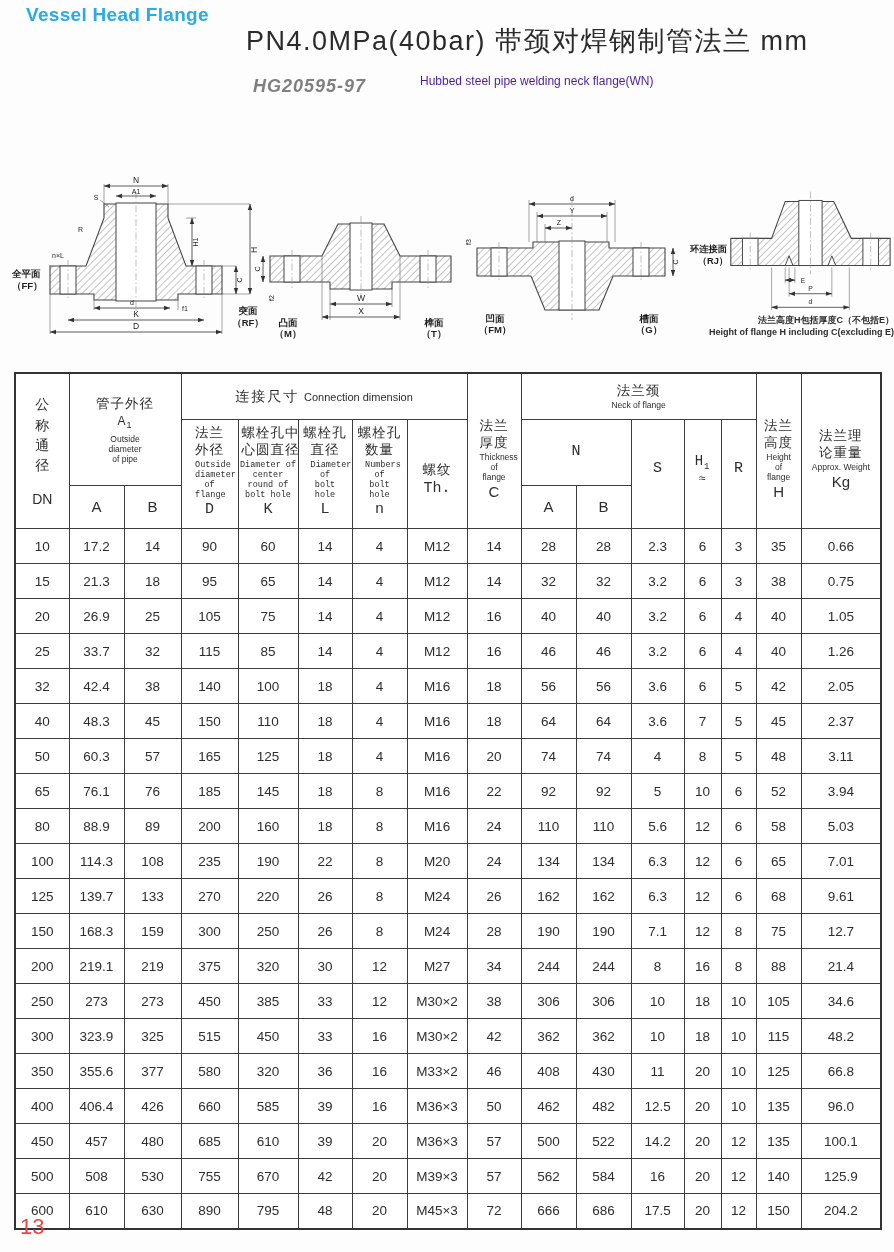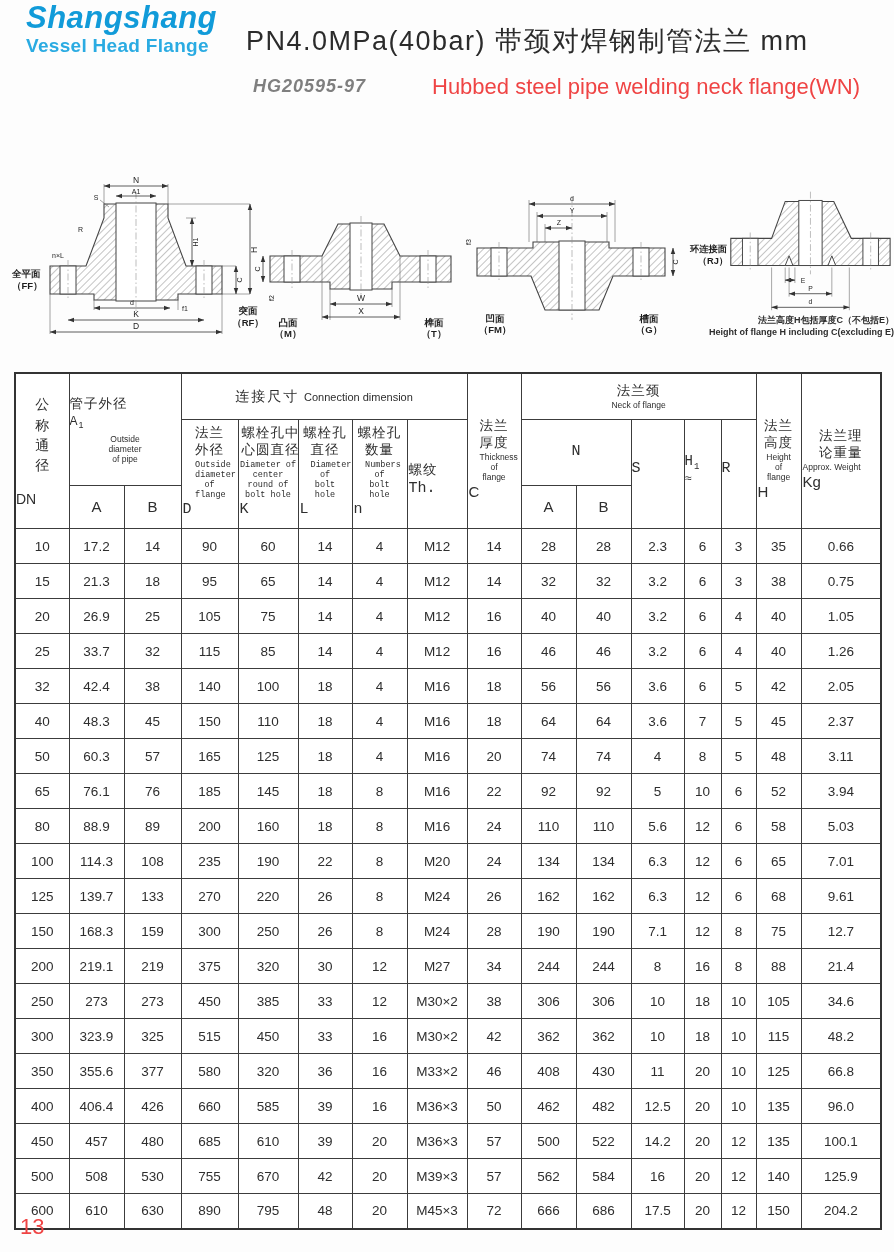--- a/index.html
+++ b/index.html
@@ -8,21 +8,21 @@
     font-family:"Liberation Sans","DejaVu Sans",sans-serif;color:#222;
     -webkit-font-smoothing:antialiased;
   }
   .abs{position:absolute;}
   
   .logo{left:26px;top:2px;line-height:1;}
   .logo-name{font-size:31px;font-weight:bold;font-style:italic;color:#119bd9;letter-spacing:0.5px;}
   .logo-tag{font-size:19px;font-weight:600;color:#2aabe2;margin-top:3px;letter-spacing:0.3px;}
   .title{left:246px;top:23px;font-size:27px;color:#2b2b2b;letter-spacing:1.5px;white-space:nowrap;}
   .standard{left:253px;top:76px;font-size:18px;font-style:italic;font-weight:bold;color:#7f7f7f;letter-spacing:1px;}
-  .subtitle{left:432px;top:74px;font-size:22px;color:#ef4444;}
+  .subtitle{left:420px;top:74px;font-size:12px;color:#4c1d95;}
   
   .diagrams{left:0;top:168px;width:894px;height:204px;}
   .diagrams svg{position:absolute;overflow:visible;}
   .dwg-caption{position:absolute;left:690px;top:146px;width:204px;text-align:right;
     font-size:9px;font-weight:bold;color:#2d2d2d;line-height:1.35;}
   svg text{font-size:8.5px;fill:#1e1e1e;font-family:"Liberation Sans","DejaVu Sans",sans-serif;}
   svg text.face{font-size:9.5px;font-weight:bold;}
   svg text.sm{font-size:7px;}
   .solid{fill:url(#hat);stroke:#454545;stroke-width:1.1;}
   .wht{fill:#ffffff;stroke:#454545;stroke-width:1;}
@@ -33,21 +33,21 @@
   .spec{position:absolute;left:14px;top:372px;width:866px;border-collapse:collapse;
     table-layout:fixed;background:#fff;border:2px solid #333;}
   .spec td{border:1px solid #3c3c3c;text-align:center;vertical-align:middle;padding:0;
     font-size:13.5px;color:#2e2e2e;overflow:hidden;}
   .hr1{height:46px;} .hr2{height:60px;font-family:Liberation Mono, monospace;} .hr3{height:39px;}
   .spec tbody tr{height:35px;}
   .hc{font-size:13px;letter-spacing:1px;line-height:1.3;}
   .en{display:block;font-size:8.5px;letter-spacing:0;line-height:1.18;color:#2d2d2d;}
   .ltr{display:block;font-size:15px;letter-spacing:0;}
   .cz{display:block;}
-  .fill{display:flex;flex-direction:column;align-items:flex-start;height:100%;box-sizing:border-box;}
+  .fill{display:flex;flex-direction:column;align-items:center;height:100%;box-sizing:border-box;}
   .between{justify-content:space-between;padding:5px 1px 9px;}
   .center{justify-content:center;gap:2px;}
   .bottom{justify-content:flex-end;padding-bottom:11px;}
   .tall{justify-content:space-between;padding:26px 1px 10px;}
   .w2{width:2.4em;margin:0 auto;} .w3{width:3.4em;margin:0 auto;} .w4{width:4.6em;margin:0 auto;}
   .vchar{width:1.15em;margin:0 auto;font-size:14px;line-height:1.45;letter-spacing:0;}
   .dncode{font-size:14px;letter-spacing:0;margin-top:12px;}
   sub{font-size:9px;}
   .pagenum{left:20px;top:1214px;font-size:22px;color:#ef4444;}
 </style>
@@ -60,21 +60,20 @@
       <rect width="5" height="5" fill="#ffffff"></rect>
       <line x1="0" y1="0" x2="0" y2="5" stroke="#8a8a8a" stroke-width="1"></line>
     </pattern>
     <marker id="arw" viewBox="0 0 10 10" refX="9.5" refY="5" markerWidth="8" markerHeight="8" orient="auto-start-reverse">
       <path d="M0,1.5 L10,5 L0,8.5 z" fill="#333"></path>
     </marker>
   </defs>
 </svg>
 
 <div class="abs logo">
-  <div class="logo-name">Shangshang</div>
   <div class="logo-tag">Vessel Head Flange</div>
 </div>
 <div class="abs title">PN4.0MPa(40bar) 带颈对焊钢制管法兰  mm</div>
 <div class="abs standard">HG20595-97</div>
 <div class="abs subtitle">Hubbed steel pipe welding neck flange(WN)</div>
 
 <div class="abs diagrams">
 
   <svg style="left:10px;top:6px" width="252" height="166" viewBox="0 0 252 166">
     <polygon class="solid" points="40,120 40,92 76,92 94,44 94,30 158,30 158,44 176,92 212,92 212,120 168,120 168,126 84,126 84,120"></polygon>

